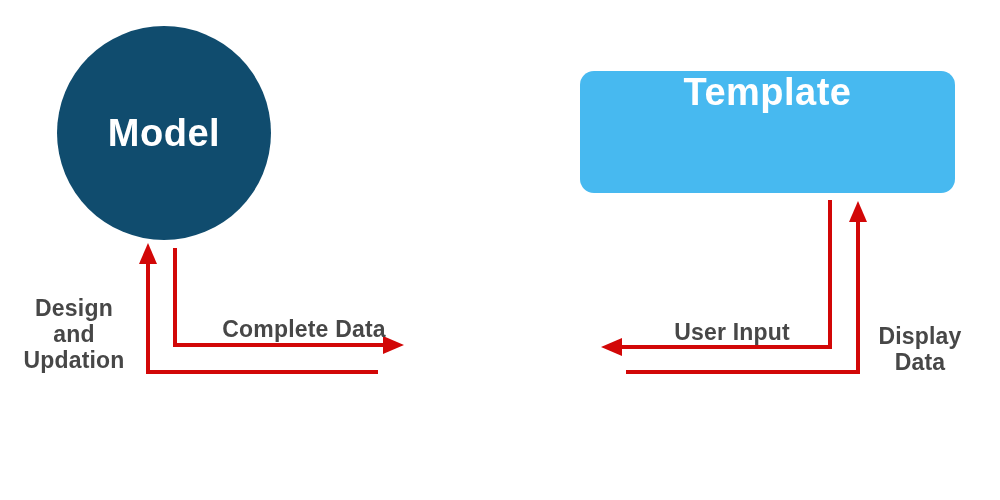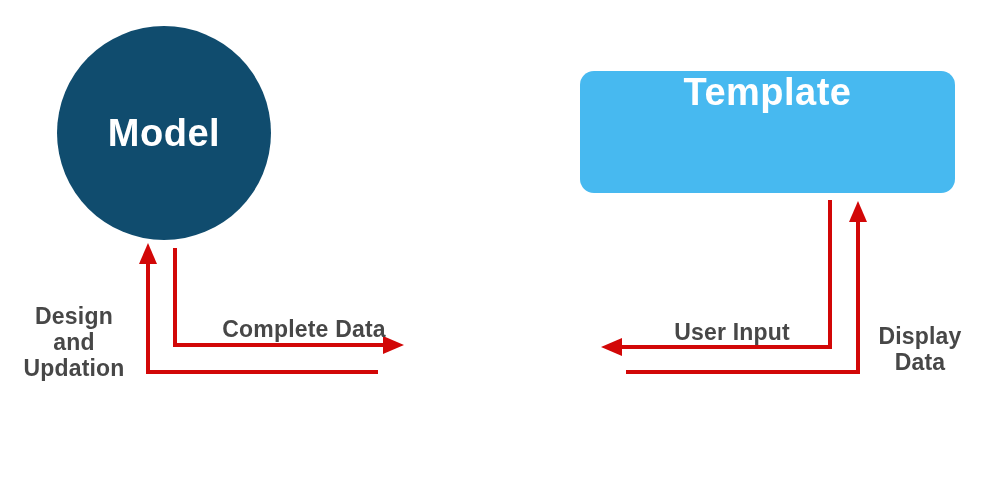--- a/index.html
+++ b/index.html
@@ -71,21 +71,21 @@
   .edge-label {
     position: absolute;
     color: var(--gray);
     font-weight: bold;
     font-size: 23px;
     text-align: center;
     white-space: pre-line;
     line-height: 26px;
     letter-spacing: 0.2px;
   }
-  .lbl-design   { left: 8px;   top: 303px; width: 132px; }
+  .lbl-design   { left: 8px;   top: 295px; width: 132px; }
   .lbl-complete { left: 178px; top: 316px; width: 230px; margin-left: 11px; }
   .lbl-user     { left: 648px; top: 319px; width: 168px; }
   .lbl-display  { left: 862px; top: 323px; width: 116px; }
 </style>
 </head>
 <body>
 
 <div class="canvas">
 
   <div class="model-node">

